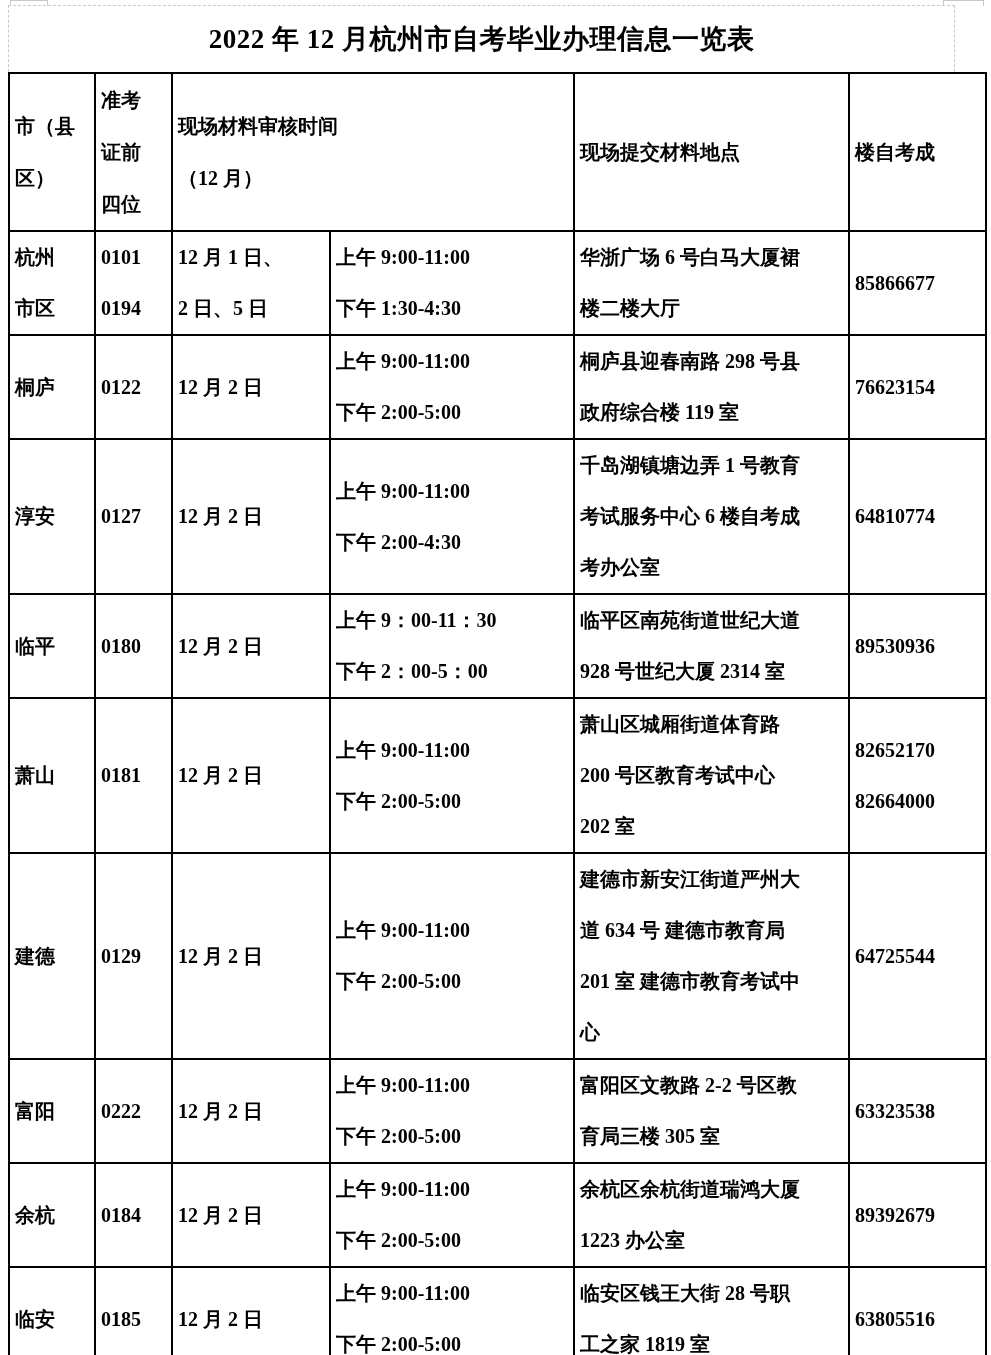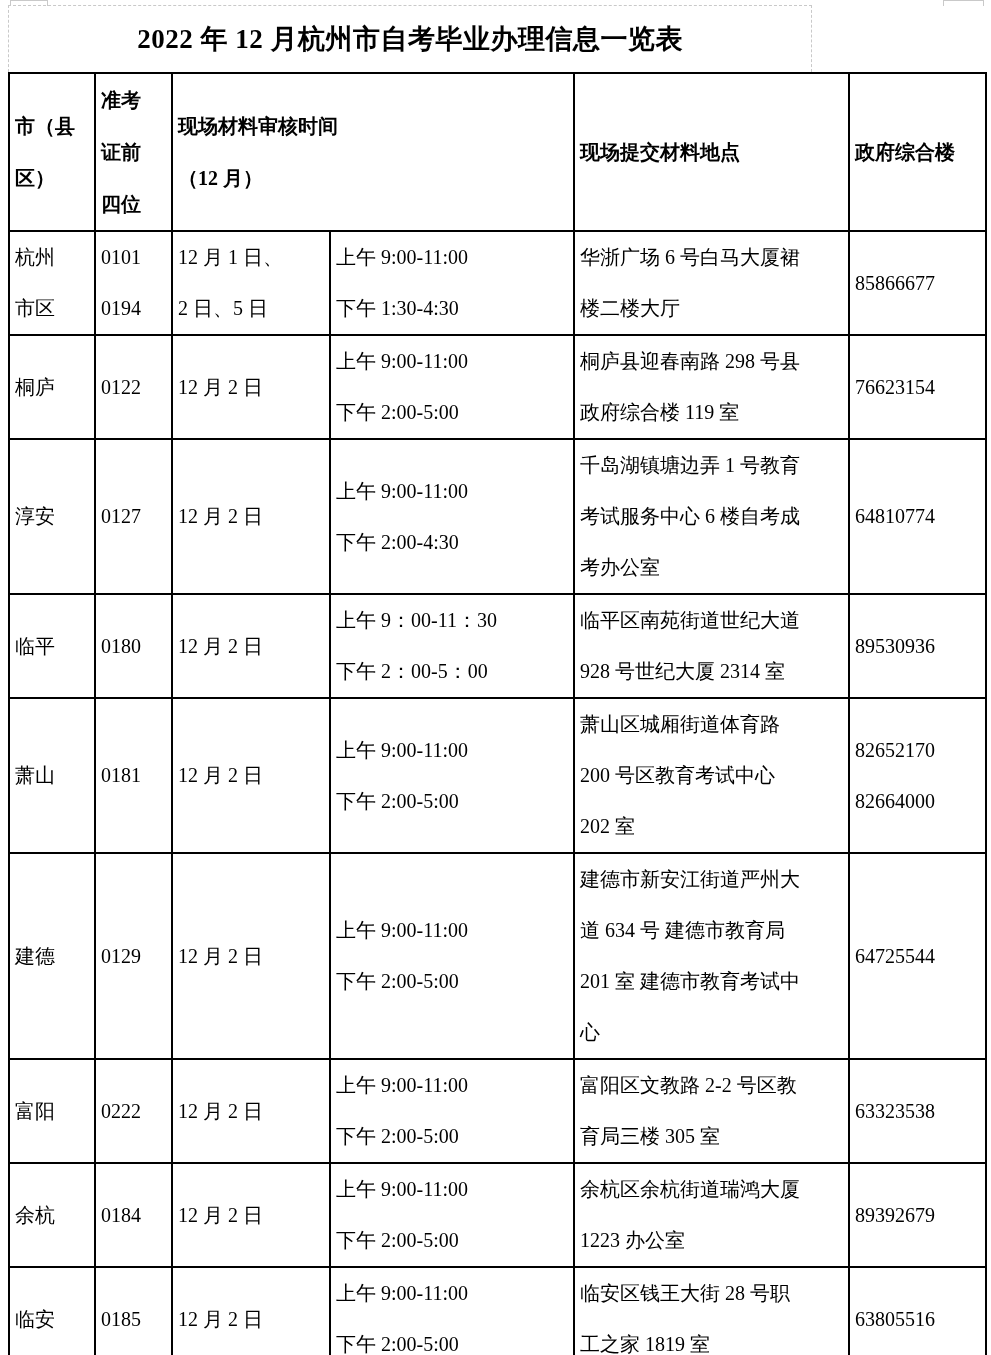--- a/index.html
+++ b/index.html
@@ -13,21 +13,21 @@
   }
   .corner-tab{
     position:absolute;top:0;height:6px;
     box-sizing:border-box;
     border:1px solid #c9c9c9;border-bottom:none;
     background:#ffffff;
   }
   .corner-tab.left{left:10px;width:38px;}
   .corner-tab.right{left:943px;width:41px;}
   .title-box{
-    position:absolute;left:8px;top:5px;width:804px;height:67px;
+    position:absolute;left:8px;top:5px;width:947px;height:67px;
     box-sizing:border-box;
     border:1px dashed #c9c9c9;border-bottom:none;
     display:flex;align-items:center;justify-content:center;
   }
   .title-box h1{
     margin:0;
     font-size:27px;
     font-weight:bold;
     letter-spacing:0.5px;
     white-space:nowrap;
@@ -46,21 +46,21 @@
     box-sizing:border-box;
     overflow:hidden;
   }
   table.info th{
     font-size:20px;
     font-weight:bold;
     line-height:2.6;
   }
   table.info td{
     font-size:20px;
-    font-weight:normal;
+    font-weight:bold;
     line-height:2.55;
   }
 </style>
 </head>
 <body>
 
 <div class="page">
 
   <div class="corner-tab left"></div>
   <div class="corner-tab right"></div>
@@ -81,21 +81,21 @@
     <thead>
       <tr>
         <th>市（县
 区）</th>
         <th>准考
 证前
 四位</th>
         <th colspan="2">现场材料审核时间
 （12 月）</th>
         <th>现场提交材料地点</th>
-        <th>政府综合楼</th>
+        <th>楼自考成</th>
       </tr>
     </thead>
     <tbody>
         <tr>
           <td>杭州
 市区</td>
           <td>0101
 0194</td>
           <td>12 月 1 日、
 2 日、5 日</td>

